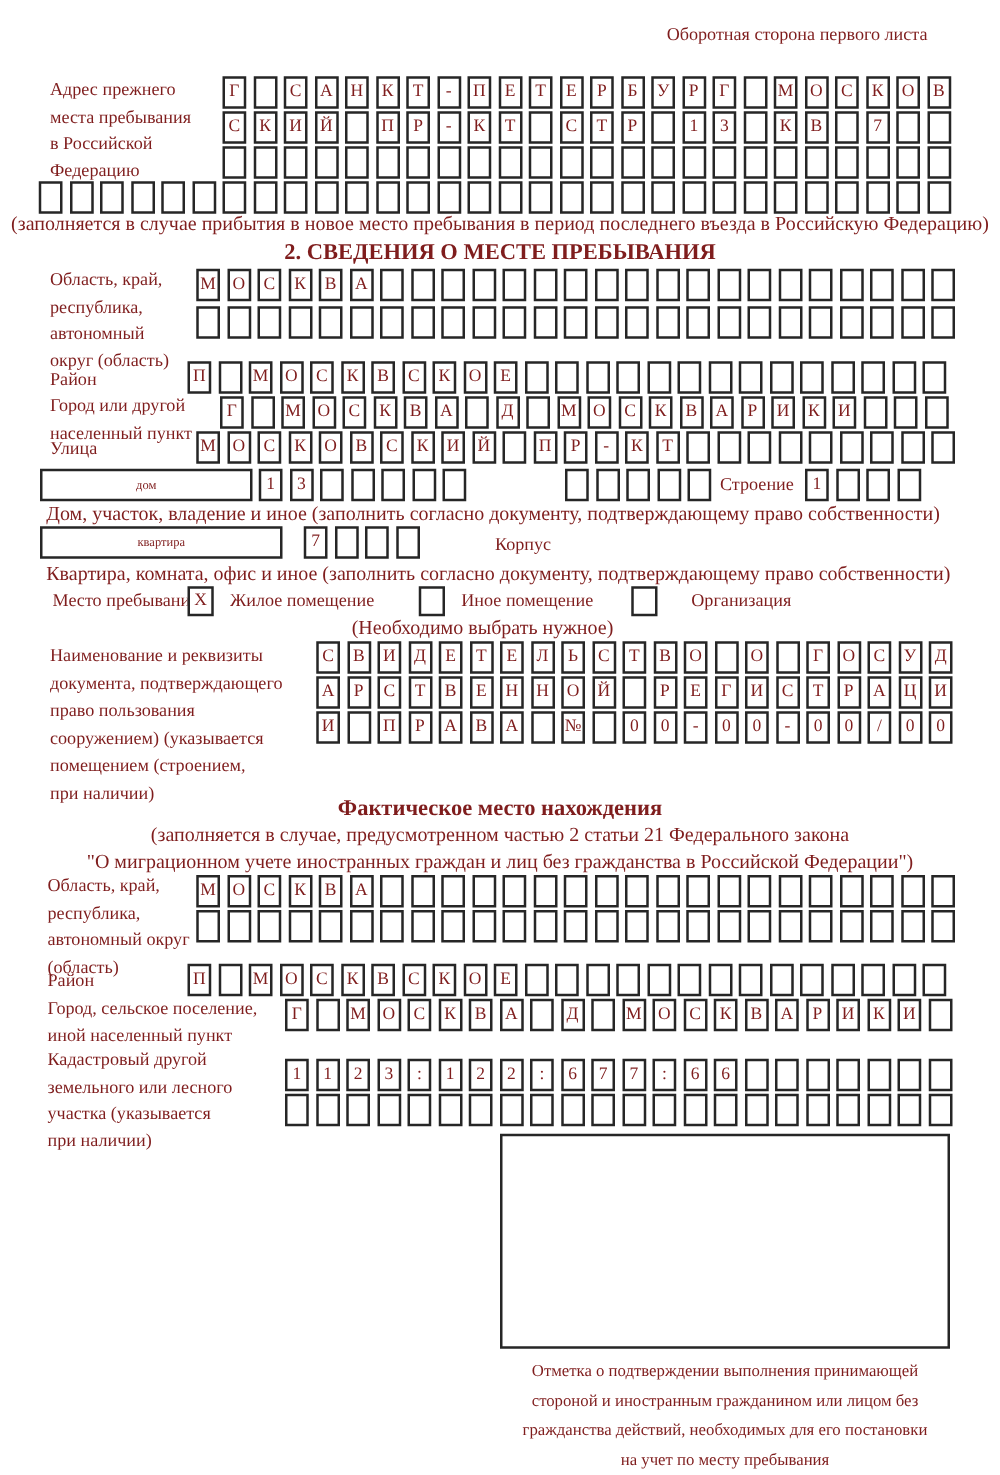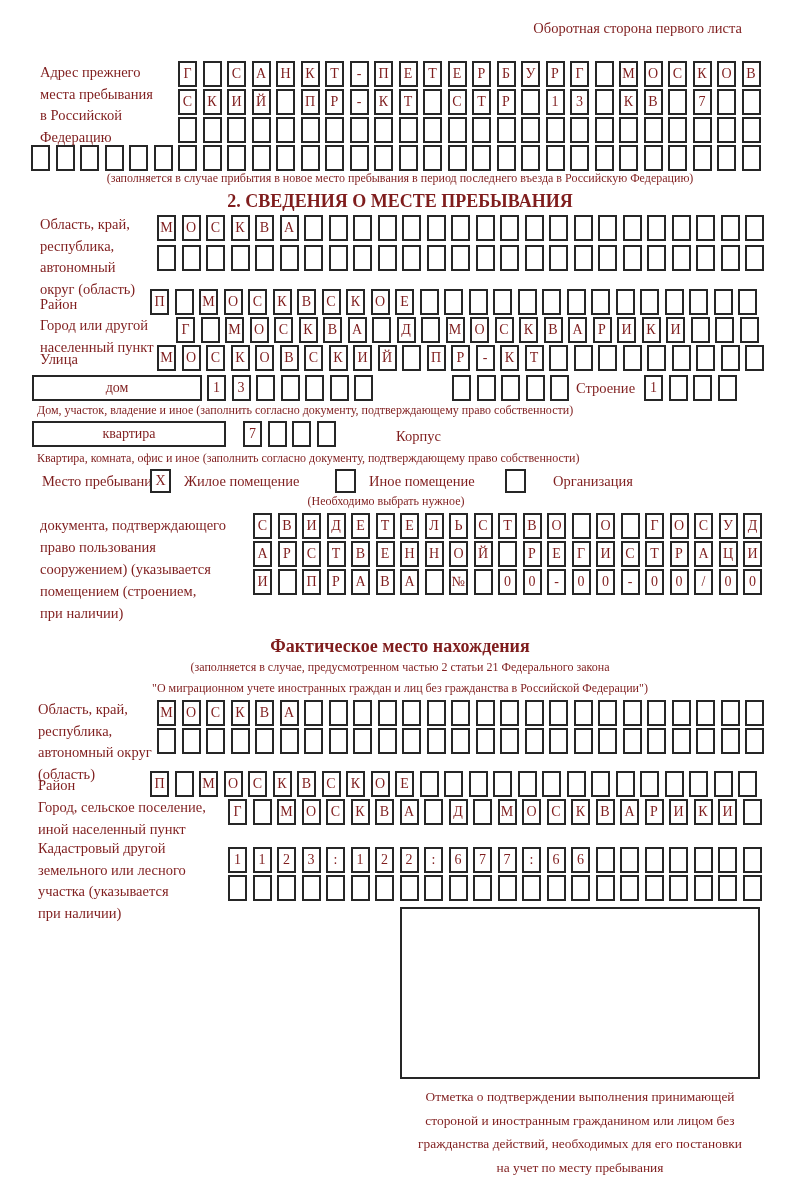--- a/index.html
+++ b/index.html
@@ -2,37 +2,37 @@
 <html><head>
 <meta charset="utf-8">
 <style>
   html,body{margin:0;padding:0;background:#fff;}
   #page{
     position:relative;width:800px;height:1180px;background:#fff;
     font-family:"Liberation Serif","DejaVu Serif",serif;color:#7f1d1d;overflow:hidden;
   }
   .abs{position:absolute;}
   .lbl{font-size:14.5px;line-height:21.5px;white-space:nowrap;}
-  .small{font-size:12px;white-space:nowrap;}
+  .small{font-size:16px;white-space:nowrap;}
   .title{font-size:18px;font-weight:bold;white-space:nowrap;}
   .center{left:0;width:800px;text-align:center;}
   .cellrow{display:flex;}
   .cell{
     display:inline-flex;align-items:center;justify-content:center;
     width:15px;height:22px;border:2px solid #262626;margin-right:5.5px;
     font-size:14px;line-height:22px;flex:0 0 auto;background:#fff;
   }
   .checkcell{
     display:inline-flex;align-items:center;justify-content:center;
     width:17px;height:20px;border:2px solid #262626;
     font-size:14px;background:#fff;
   }
   .widebox{
     border:2px solid #262626;height:22px;display:flex;align-items:center;justify-content:center;
-    font-size:14px;background:#fff;
+    font-size:10px;background:#fff;
   }
   .stampbox{border:2px solid #262626;background:#fff;}
   .capline{font-size:13.4px;line-height:23.5px;text-align:center;white-space:nowrap;}
 </style>
 </head>
 <body>
 
 <div id="page">
 
   <div class="abs lbl" style="top:18px;right:58px;">Оборотная сторона первого листа</div>
@@ -346,20 +346,21 @@
   <div class="abs lbl" style="left:42px;top:471px;">Место пребывания:</div>
   <div class="abs checkcell" style="left:150px;top:469px;">X</div>
   <div class="abs lbl" style="left:184px;top:471px;">Жилое помещение</div>
   <div class="abs checkcell" style="left:335px;top:469px;"></div>
   <div class="abs lbl" style="left:369px;top:471px;">Иное помещение</div>
   <div class="abs checkcell" style="left:505px;top:469px;"></div>
   <div class="abs lbl" style="left:553px;top:471px;">Организация</div>
   <div class="abs small" style="left:136px;top:494px;width:500px;text-align:center;">(Необходимо выбрать нужное)</div>
 
   <div class="abs" style="left:40px;top:514px;">
+    <div class="lbl" style="line-height:22px;">Наименование и реквизиты</div>
     <div class="lbl" style="line-height:22px;">документа, подтверждающего</div>
     <div class="lbl" style="line-height:22px;">право пользования</div>
     <div class="lbl" style="line-height:22px;">сооружением) (указывается</div>
     <div class="lbl" style="line-height:22px;">помещением (строением,</div>
     <div class="lbl" style="line-height:22px;">при наличии)</div>
   </div>
   <div class="abs cellrow" style="left:253px;top:513px;">
       <span class="cell">С</span>
       <span class="cell">В</span>
       <span class="cell">И</span>

